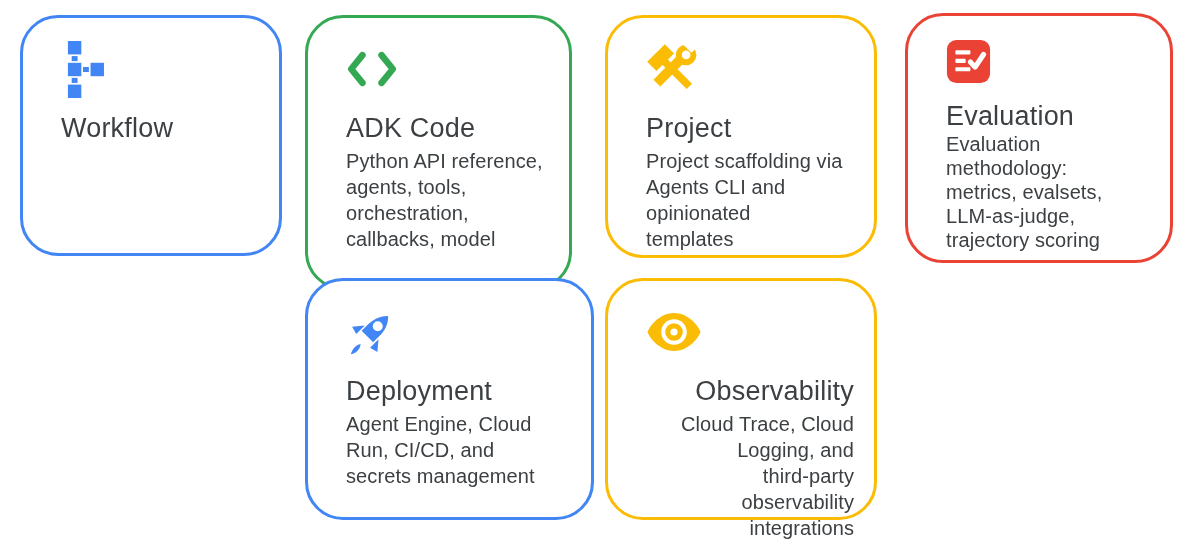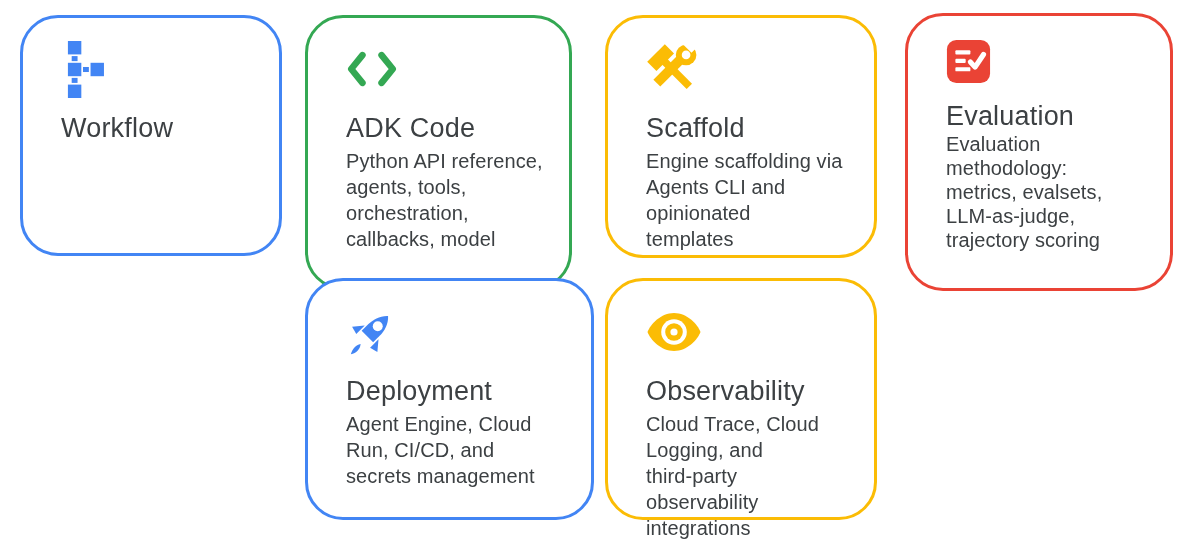--- a/index.html
+++ b/index.html
@@ -36,21 +36,21 @@
   }
   
   .compact .icon-row{ height:46px; }
   .compact .card-title{ margin-top:16px; }
   .compact .card-desc{ line-height:24px; margin-top:0; }
 
   
   #card-workflow     { left:20px;  top:15px;  width:262px; height:241px; }
   #card-adk          { left:305px; top:15px;  width:267px; height:275px; }
   #card-scaffold     { left:605px; top:15px;  width:272px; height:243px; }
-  #card-evaluation   { left:905px; top:13px;  width:268px; height:278px; }
+  #card-evaluation   { left:905px; top:13px;  width:268px; height:250px; }
   #card-deployment   { left:305px; top:278px; width:289px; height:242px; }
   #card-observability{ left:605px; top:278px; width:272px; height:242px; }
 
   .icon-svg{ display:block; }
 </style>
 </head>
 <body>
 
 <div class="canvas">
 
@@ -98,22 +98,22 @@
 
           <circle cx="37" cy="11" r="9.5" fill="currentColor"></circle>
           <rect x="36" y="-4" width="11" height="11" transform="rotate(45 42 2)" fill="#ffffff"></rect>
           <circle cx="37" cy="11" r="4" fill="#ffffff"></circle>
           <path d="M32 15 L10 37" stroke="currentColor" stroke-width="9" stroke-linecap="butt"></path>
 
           <path d="M15 15 L40 40" stroke="currentColor" stroke-width="7" stroke-linecap="butt"></path>
           <rect x="2" y="7.5" width="23" height="12" transform="rotate(-45 13.5 13.5)" fill="currentColor"></rect>
         </svg>
       </div>
-      <div class="card-title">Scaffold</div>
-      <div class="card-desc">Engine scaffolding via
+      <div class="card-title">Project</div>
+      <div class="card-desc">Project scaffolding via
 Agents CLI and
 opinionated
 templates</div>
     </div>
   </div>
 
   <div class="card compact" id="card-evaluation" style="border-color: rgb(234, 67, 53); color: rgb(234, 67, 53);">
     <div class="card-content">
       <div class="icon-row">
         <svg class="icon-svg" width="45" height="45" viewBox="0 0 48 48">
@@ -148,21 +148,21 @@
           <path d="M13.5 35 C13 40 9.5 43.5 4.5 44.5 C5.8 39.5 9 36 13.5 35 Z" fill="currentColor"></path>
         </svg>
       </div>
       <div class="card-title">Deployment</div>
       <div class="card-desc">Agent Engine, Cloud
 Run, CI/CD, and
 secrets management</div>
     </div>
   </div>
 
-  <div class="card" id="card-observability" style="border-color: rgb(251, 188, 5); color: rgb(251, 188, 5);">
+  <div class="card" id="card-observability" style="border-color: rgb(251, 188, 5); color: rgb(251, 188, 5); text-align: right;">
     <div class="card-content">
       <div class="icon-row">
         <svg class="icon-svg" width="56" height="42" viewBox="0 0 56 40">
           <path d="M28 1 C15 1 4.5 12 1.5 20 C4.5 28 15 39 28 39 C41 39 51.5 28 54.5 20 C51.5 12 41 1 28 1 Z" fill="currentColor"></path>
           <circle cx="28" cy="20" r="12.8" fill="#ffffff"></circle>
           <circle cx="28" cy="20" r="8.8" fill="currentColor"></circle>
           <circle cx="28" cy="20" r="3.6" fill="#ffffff"></circle>
         </svg>
       </div>
       <div class="card-title">Observability</div>

